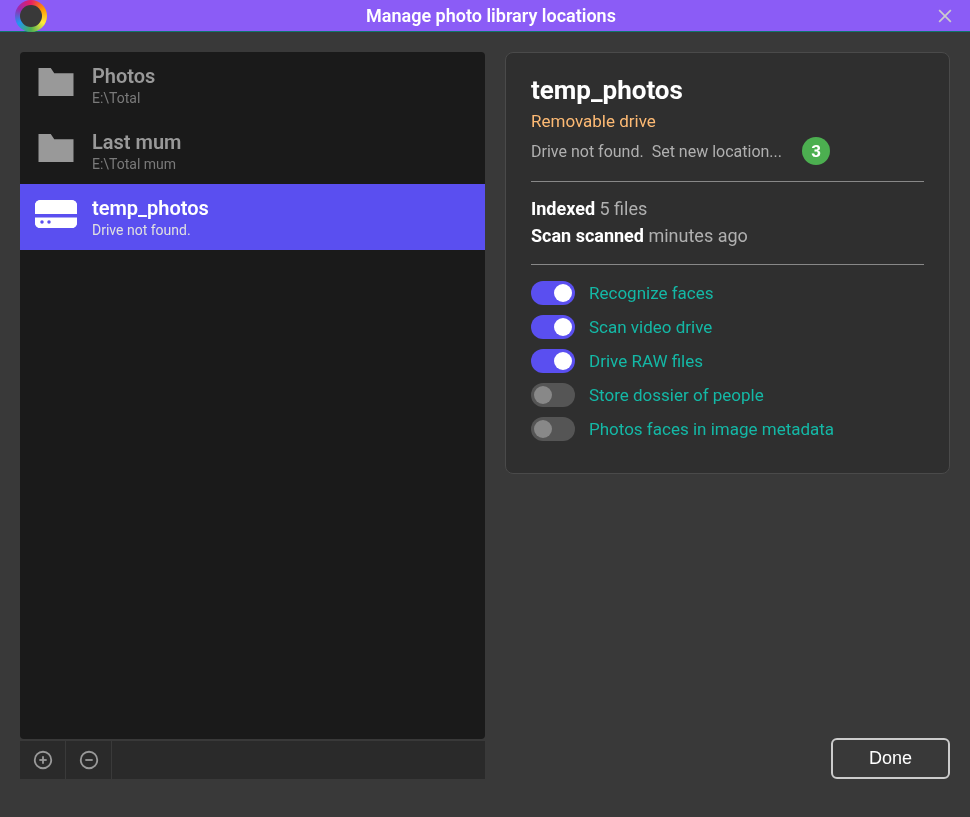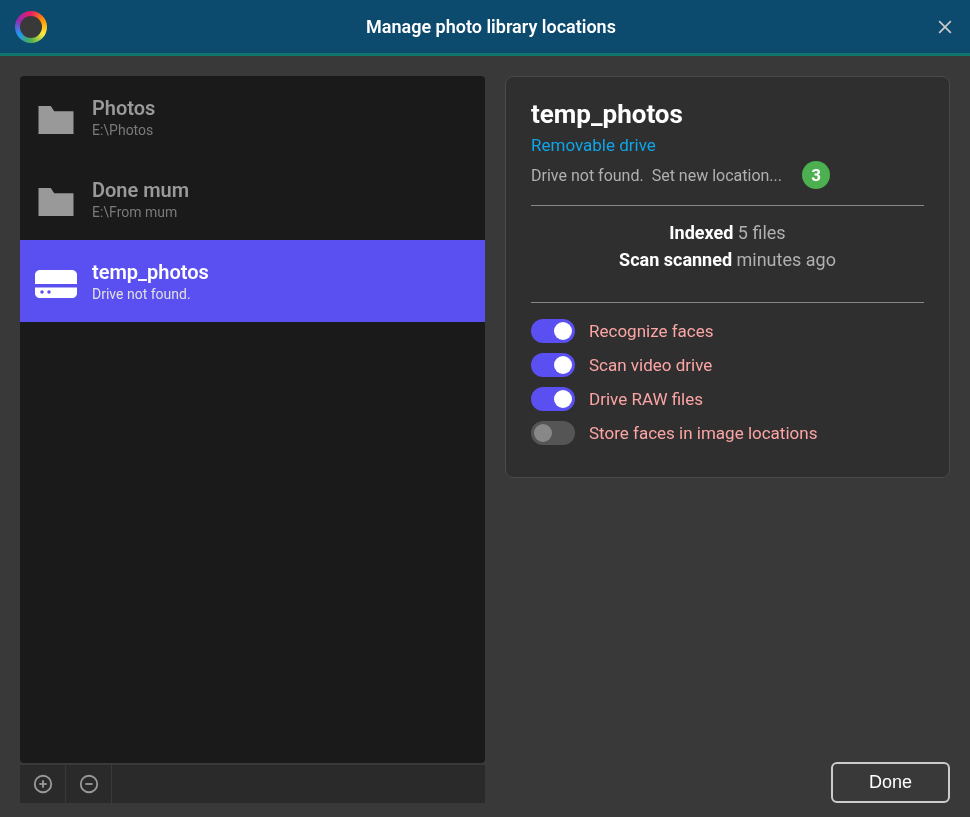--- a/index.html
+++ b/index.html
@@ -5,26 +5,26 @@
     * { margin: 0; padding: 0; box-sizing: border-box; }
     body {
       width: 970px;
       height: 817px;
       background: #393939;
       font-family: -apple-system, BlinkMacSystemFont, 'Segoe UI', Roboto, sans-serif;
       color: #e0e0e0;
       overflow: hidden;
     }
     .titlebar {
-      height: 56px;
+      height: 32px;
       display: flex;
       align-items: center;
       padding: 0 15px;
-      background: #0c4a6e;
-      border-bottom: 3px solid #0f766e;
+      background: #8b5cf6;
+      border-bottom: 1px solid #0f766e;
     }
     .logo {
       width: 32px;
       height: 32px;
       border-radius: 50%;
       background: conic-gradient(from 0deg, #e91e63, #ff9800, #ffeb3b, #4caf50, #2196f3, #9c27b0, #e91e63);
       position: relative;
     }
     .logo::after {
       content: '';
@@ -58,23 +58,23 @@
       flex-direction: column;
     }
     .location-list {
       flex: 1;
       background: #1a1a1a;
       border-radius: 4px;
       overflow: hidden;
     }
     .location-item {
       display: flex;
-      align-items: flex-end;
+      align-items: flex-start;
       gap: 15px;
-      padding: 20px 15px;
+      padding: 12px 15px;
       cursor: pointer;
     }
     .location-item.selected {
       background: #5a4ff0;
     }
     .folder-icon, .drive-icon {
       width: 42px;
       height: 36px;
       fill: #999;
       flex-shrink: 0;
@@ -125,21 +125,21 @@
       padding: 22px 25px;
     }
     .detail-title {
       font-size: 26px;
       font-weight: 700;
       color: #fff;
       margin-bottom: 6px;
     }
     .detail-subtitle {
       font-size: 17px;
-      color: #0ea5e9;
+      color: #fdba74;
       margin-bottom: 6px;
     }
     .status-row {
       display: flex;
       align-items: center;
       gap: 8px;
       font-size: 16px;
       color: #b0b0b0;
       margin-bottom: 16px;
     }
@@ -163,28 +163,28 @@
       border: none;
       border-top: 1px solid #888;
       margin-bottom: 16px;
     }
     .stat-row {
       font-size: 18px;
       color: #b0b0b0;
       margin-bottom: 6px;
     }
     .stat-row b { color: #fff; font-weight: 700; }
-    .stats-block { margin-bottom: 32px; text-align: center; }
+    .stats-block { margin-bottom: 18px; }
     .toggle-row {
       display: flex;
       align-items: center;
       gap: 14px;
       margin-bottom: 10px;
       font-size: 17px;
-      color: #fca5a5;
+      color: #14b8a6;
     }
     .toggle {
       width: 44px;
       height: 24px;
       border-radius: 12px;
       background: #555;
       position: relative;
       cursor: pointer;
       flex-shrink: 0;
     }
@@ -233,30 +233,30 @@
 
 <div class="content">
   <div class="sidebar">
     <div class="location-list">
       <div class="location-item">
         <svg class="folder-icon" viewBox="0 0 24 20">
             <path d="M2 2h7l2 3h11v13H2z"></path>
           </svg>
         <div class="location-text">
           <div class="location-name">Photos</div>
-          <div class="location-path">E:\Photos</div>
+          <div class="location-path">E:\Total</div>
         </div>
       </div>
       <div class="location-item">
         <svg class="folder-icon" viewBox="0 0 24 20">
             <path d="M2 2h7l2 3h11v13H2z"></path>
           </svg>
         <div class="location-text">
-          <div class="location-name">Done mum</div>
-          <div class="location-path">E:\From mum</div>
+          <div class="location-name">Last mum</div>
+          <div class="location-path">E:\Total mum</div>
         </div>
       </div>
       <div class="location-item selected">
         <svg class="drive-icon" viewBox="0 0 24 16">
             <path d="M3 0 h18 a3 3 0 0 1 3 3 v10 a3 3 0 0 1 -3 3 h-18 a3 3 0 0 1 -3 -3 v-10 a3 3 0 0 1 3 -3 z M2 10 h20" fill="#fff" stroke="#5a4ff0" stroke-width="0"></path>
             <rect x="0" y="9" width="24" height="7" rx="3" fill="#fff"></rect>
             <rect x="0" y="0" width="24" height="10" rx="3" fill="#fff"></rect>
             <rect x="0" y="8" width="24" height="2" fill="#5a4ff0"></rect>
             <circle cx="4" cy="12.5" r="1" fill="#5a4ff0"></circle>
             <circle cx="8" cy="12.5" r="1" fill="#5a4ff0"></circle>
@@ -306,20 +306,24 @@
       <div class="toggle-row">
         <div class="toggle on"></div>
         <span>Scan video drive</span>
       </div>
       <div class="toggle-row">
         <div class="toggle on"></div>
         <span>Drive RAW files</span>
       </div>
       <div class="toggle-row">
         <div class="toggle off"></div>
-        <span>Store faces in image locations</span>
+        <span>Store dossier of people</span>
+      </div>
+      <div class="toggle-row">
+        <div class="toggle off"></div>
+        <span>Photos faces in image metadata</span>
       </div>
     </div>
     <div class="footer">
       <button class="done-btn">Done</button>
     </div>
   </div>
 </div>
 
 </body></html>

